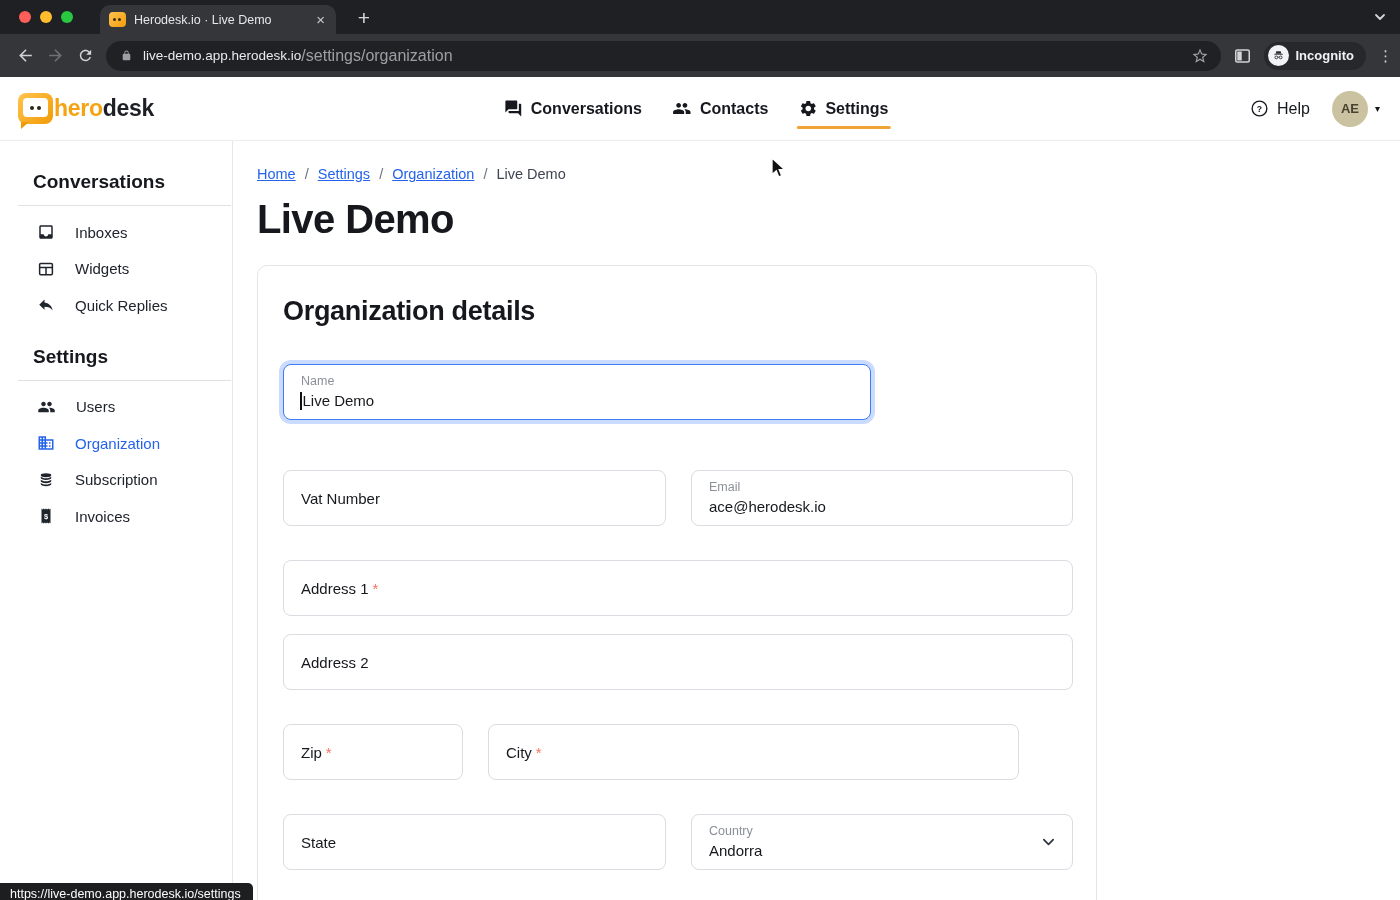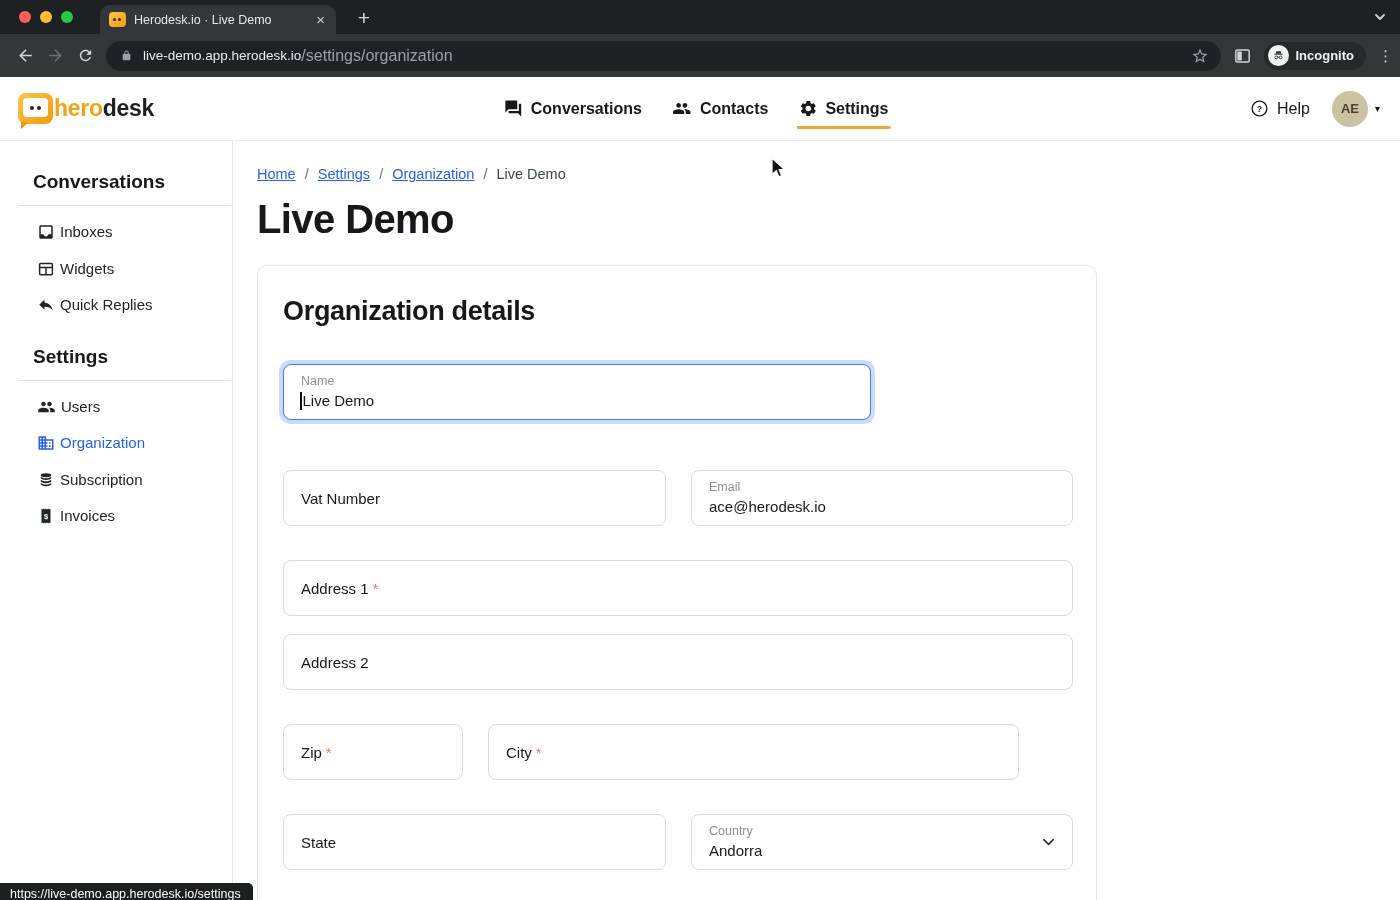--- a/index.html
+++ b/index.html
@@ -66,21 +66,21 @@
     display:flex; align-items:center; justify-content:center; font-size:13px; font-weight:700; }
   .avatar-caret { font-size:10px; color:#16181d; }
 
   
   .app-body { display:flex; height:759px; }
   .sidebar { width:233px; flex:none; border-right:1px solid #e7e8ea; background:#fff; padding-top:6px; }
   .side-section { margin-top:22px; }
   .side-section.first { margin-top:24px; }
   .side-heading { font-size:19px; font-weight:700; color:#16181d; padding:0 0 12px 33px; }
   .side-divider { height:1px; background:#dfe1e4; margin:0 1px 8px 18px; }
-  .side-item { display:flex; gap:5px; padding:9px 8px 9.5px 37px;
+  .side-item { display:flex; align-items:center; gap:20px; padding:9px 8px 9.5px 37px;
     font-size:15px; font-weight:500; color:#20242c; cursor:default; }
   .side-item svg { flex:none; }
   .side-item.active { color:#2563eb; }
 
   .main { flex:1; padding:25px 0 0 24px; position:relative; background:#fff; }
   .breadcrumb { font-size:14.5px; color:#6b7280; display:flex; gap:9px; align-items:center; }
   .crumb-link { color:#2563eb; text-decoration:underline; cursor:pointer; }
   .crumb-current { color:#3f4652; }
   .page-title { margin-top:15px; font-size:40px; font-weight:700; letter-spacing:-0.6px; color:#16181d; }
 

